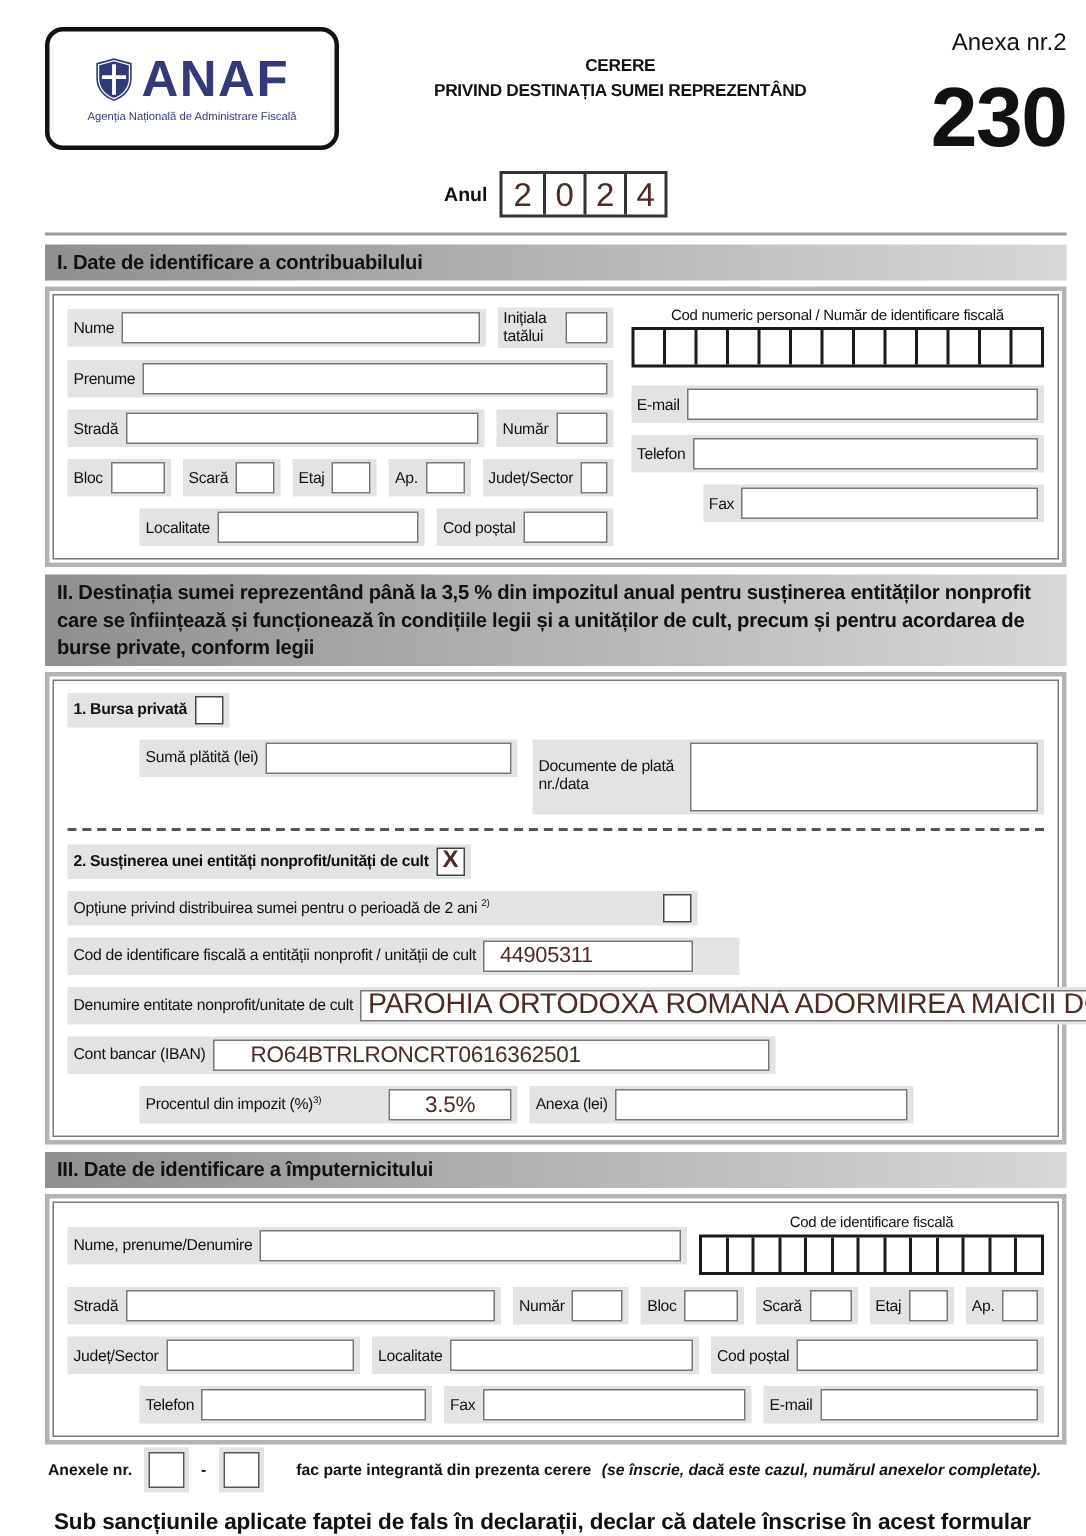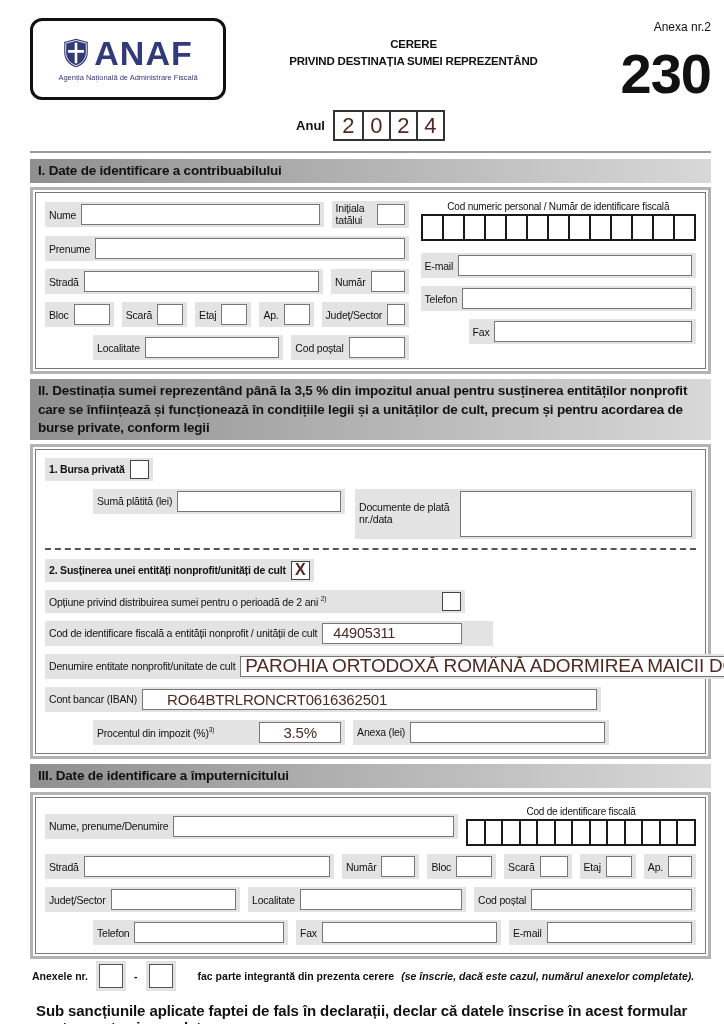--- a/index.html
+++ b/index.html
@@ -18,21 +18,21 @@
     display:flex; flex-direction:column; align-items:center; justify-content:center;
     background:#fff; flex:0 0 auto;
   }
   .logo-row { display:flex; align-items:center; gap:5px; }
   .logo-shield { width:26px; height:30px; display:block; }
   .logo-name { font-size:34px; font-weight:bold; color:#333a78; letter-spacing:1px; line-height:1; }
   .logo-sub { font-size:7.5px; color:#333a78; margin-top:3px; }
   .hdr-center { flex:1; text-align:center; padding-top:18px; }
   .hdr-center .t { font-weight:bold; font-size:11.5px; line-height:1.45; letter-spacing:-0.2px; }
   .hdr-right { width:110px; text-align:right; flex:0 0 auto; }
-  .annex { font-size:12px; margin-top:2px; }
+  .annex { font-size:16px; margin-top:2px; }
   .form-no { font-size:56px; font-weight:800; line-height:1; margin-top:12px; letter-spacing:-1px; }
   sup { font-size:62%; }
 
   .year-row { display:flex; justify-content:center; align-items:center; gap:8px; margin:8px 0 10px 0; }
   .year-label { font-weight:bold; font-size:13px; }
   .year-boxes { display:flex; border:2px solid #333; background:#fff; }
   .ybox { width:27px; height:27px; display:flex; align-items:center; justify-content:center;
           font-size:22px; color:#4e2a23; }
   .ybox + .ybox { border-left:2px solid #333; }
   .top-rule { border:0; border-top:2px solid #9a9a9a; margin:2px 0 4px 0; }
@@ -277,21 +277,21 @@
         <span class="inp filled" style="width:140px;">44905311</span>
       </div>
     </div>
     <div class="row">
       <div class="fld fldgrow">
         <span class="lb">Denumire entitate nonprofit/unitate de cult</span>
         <span class="inp filled grow" style="padding:0 4px; font-size:19px;">PAROHIA ORTODOXĂ ROMÂNĂ ADORMIREA MAICII DOMNULUI SĂCĂLAZ</span>
       </div>
     </div>
     <div class="row">
-      <div class="fld" style="width:556px;">
+      <div class="fld" style="width:472px;">
         <span class="lb">Cont bancar (IBAN)</span>
         <span class="inp filled grow" style="padding:0 24px; font-size:15px;">RO64BTRLRONCRT0616362501</span>
       </div>
     </div>
     <div class="row">
       <div class="fld">
         <span class="lb"><span>Procentul din impozit (%)</span><sup>3)</sup></span>
         <span class="inp filled center" style="width:82px; font-size:15px;">3.5%</span>
       </div>
       <div class="fld">

